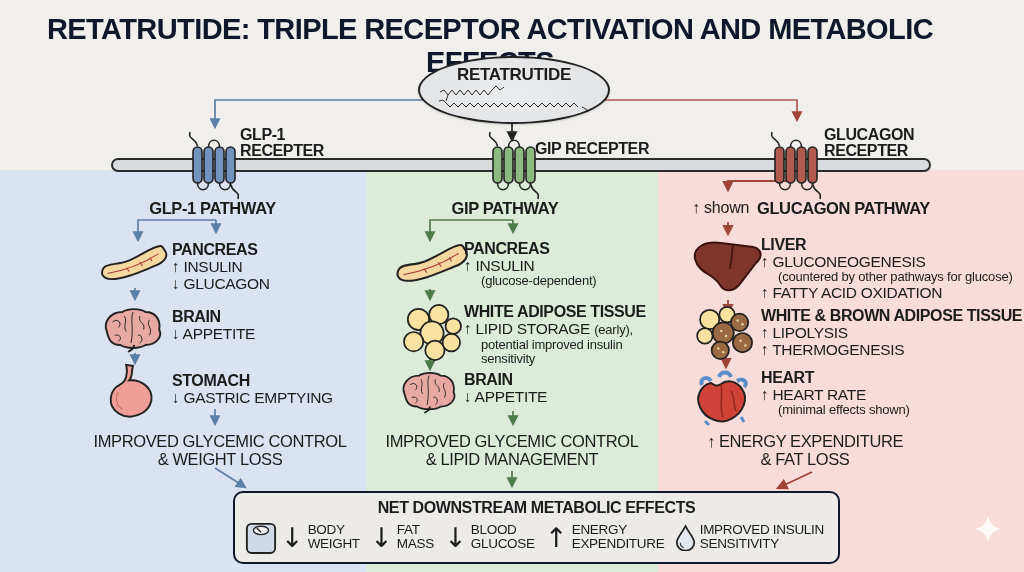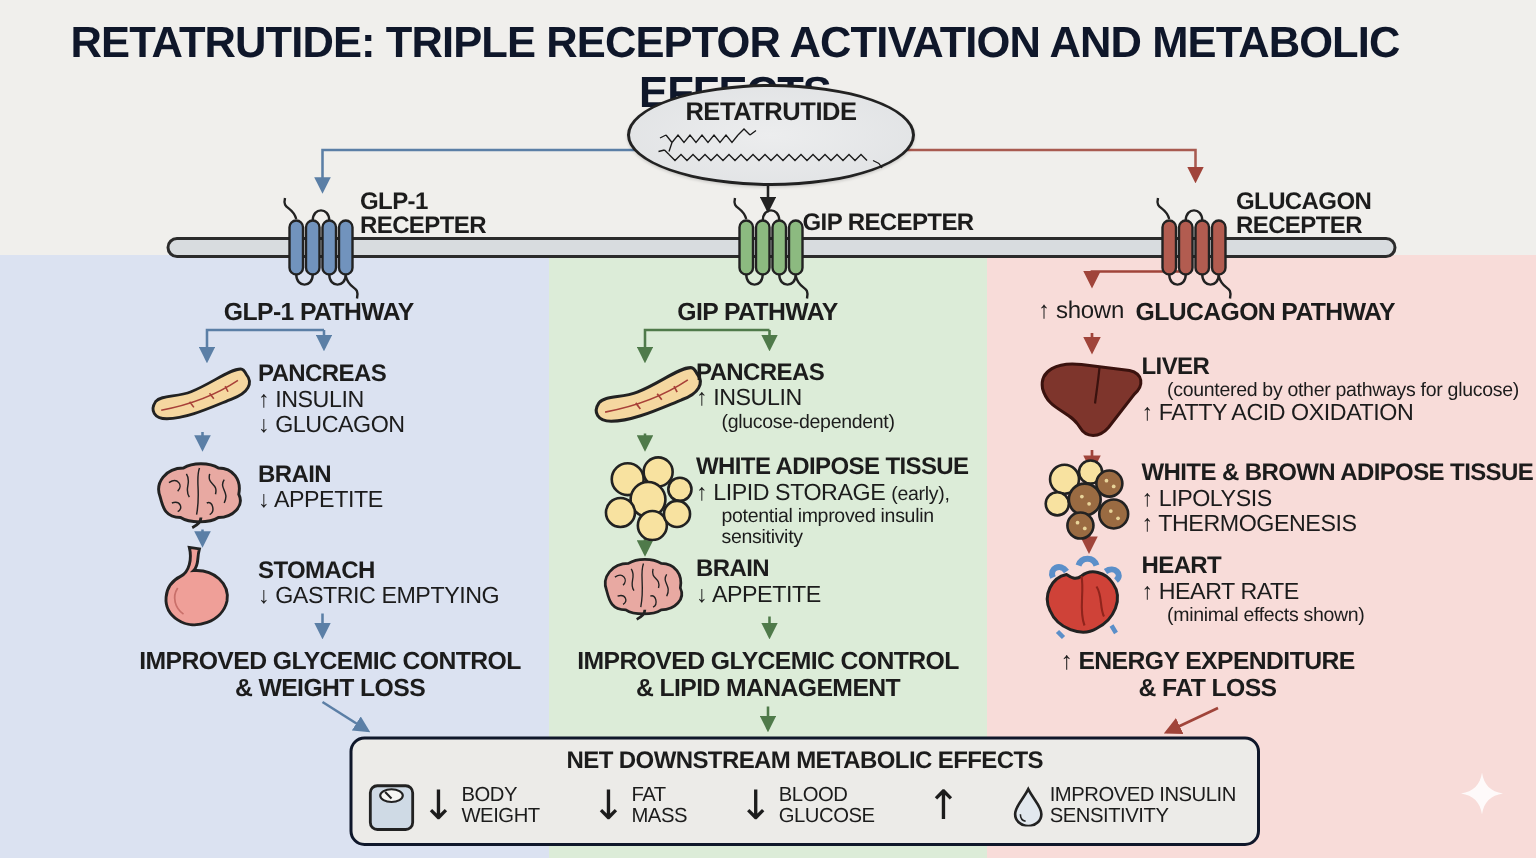--- a/index.html
+++ b/index.html
@@ -26,21 +26,21 @@
   }
   .oval-label{font-size:17px;font-weight:bold;letter-spacing:-0.3px;margin-top:7px;text-align:center;}
   .receptor-label{font-weight:bold;font-size:16px;line-height:16px;letter-spacing:-0.4px;z-index:4;}
   .heading{font-weight:bold;font-size:16.5px;letter-spacing:-0.4px;z-index:4;}
   .camp{font-size:16px;letter-spacing:-0.2px;z-index:4;}
   .organ-text{z-index:4;}
   .organ-title{font-weight:bold;font-size:16px;line-height:17px;letter-spacing:-0.4px;}
   .organ-line{font-size:15.5px;line-height:17px;letter-spacing:-0.3px;}
   .organ-sub{font-size:13px;line-height:14px;letter-spacing:-0.2px;padding-left:17px;}
   .inline-sub{font-size:13px;letter-spacing:-0.2px;}
-  .outcome{font-weight:bold;font-size:16.5px;line-height:18px;letter-spacing:-0.4px;text-align:center;z-index:4;}
+  .outcome{font-weight:normal;font-size:16.5px;line-height:18px;letter-spacing:-0.4px;text-align:center;z-index:4;}
   .net-box{
     left:233px;top:491px;width:607px;height:73px;background:#ecebe8;
     border:2px solid #0f172a;border-radius:10px;z-index:5;box-sizing:border-box;
   }
   .net-heading{text-align:center;font-weight:bold;font-size:16px;letter-spacing:-0.4px;margin-top:6px;}
   .net-items{display:flex;align-items:center;justify-content:space-between;padding:2px 14px 0 10px;}
   .net-item{display:flex;align-items:center;gap:4px;}
   .net-arrow{font-family:"DejaVu Sans",sans-serif;font-size:27px;line-height:27px;font-weight:400;}
   .net-text{font-size:13.5px;line-height:14.5px;letter-spacing:-0.3px;}
   .icon-svg{position:absolute;z-index:3;}
@@ -252,20 +252,21 @@
     <div>IMPROVED GLYCEMIC CONTROL</div>
     <div>&amp; LIPID MANAGEMENT</div>
   </div>
 
   <svg class="icon-svg" style="left:691px;top:237px;" width="74" height="58" viewBox="0 0 74 58">
     <path d="M4,22 C2,10 14,4 30,6 L62,10 C71,12 72,20 65,26 L48,48 C42,55 33,55 29,48 C22,36 8,37 4,22 Z" fill="#7e352c" stroke="#3a120e" stroke-width="2"></path>
     <path d="M42,8 C41,18 40,24 39,32" fill="none" stroke="#3a120e" stroke-width="1.5"></path>
   </svg>
   <div class="abs organ-text" style="left:761px;top:236px;">
     <div class="organ-title">LIVER</div>
+    <div class="organ-line">↑ GLUCONEOGENESIS</div>
     <div class="organ-sub">(countered by other pathways for glucose)</div>
     <div class="organ-line">↑ FATTY ACID OXIDATION</div>
   </div>
 
   <svg class="icon-svg" style="left:695px;top:306px;" width="66" height="54" viewBox="0 0 66 56">
     <g stroke="#222" stroke-width="1.8">
       <circle cx="14" cy="14" r="10" fill="#f8e2a0"></circle>
         <circle cx="32" cy="9" r="8" fill="#f8e2a0"></circle>
         <circle cx="9" cy="31" r="8" fill="#f8e2a0"></circle>
       <circle cx="45" cy="17" r="9" fill="#9a6b42"></circle>
@@ -331,20 +332,24 @@
       </div>
       <div class="net-item">
         <span class="net-arrow">↓</span>
         <div class="net-text">
           <div>BLOOD</div>
           <div>GLUCOSE</div>
         </div>
       </div>
       <div class="net-item">
         <span class="net-arrow">↑</span>
+        <div class="net-text">
+          <div>ENERGY</div>
+          <div>EXPENDITURE</div>
+        </div>
       </div>
       <div class="net-item">
         <svg width="21" height="27" viewBox="0 0 24 30">
           <path d="M12,2 C16,10 22,15 22,21 A10,9 0 1 1 2,21 C2,15 8,10 12,2 Z" fill="#e2e8ee" stroke="#222" stroke-width="2"></path>
           <path d="M6,21 C6,24 8,26 10,26.5" fill="none" stroke="#222" stroke-width="1.2"></path>
         </svg>
         <div class="net-text">
           <div>IMPROVED INSULIN</div>
           <div>SENSITIVITY</div>
         </div>

